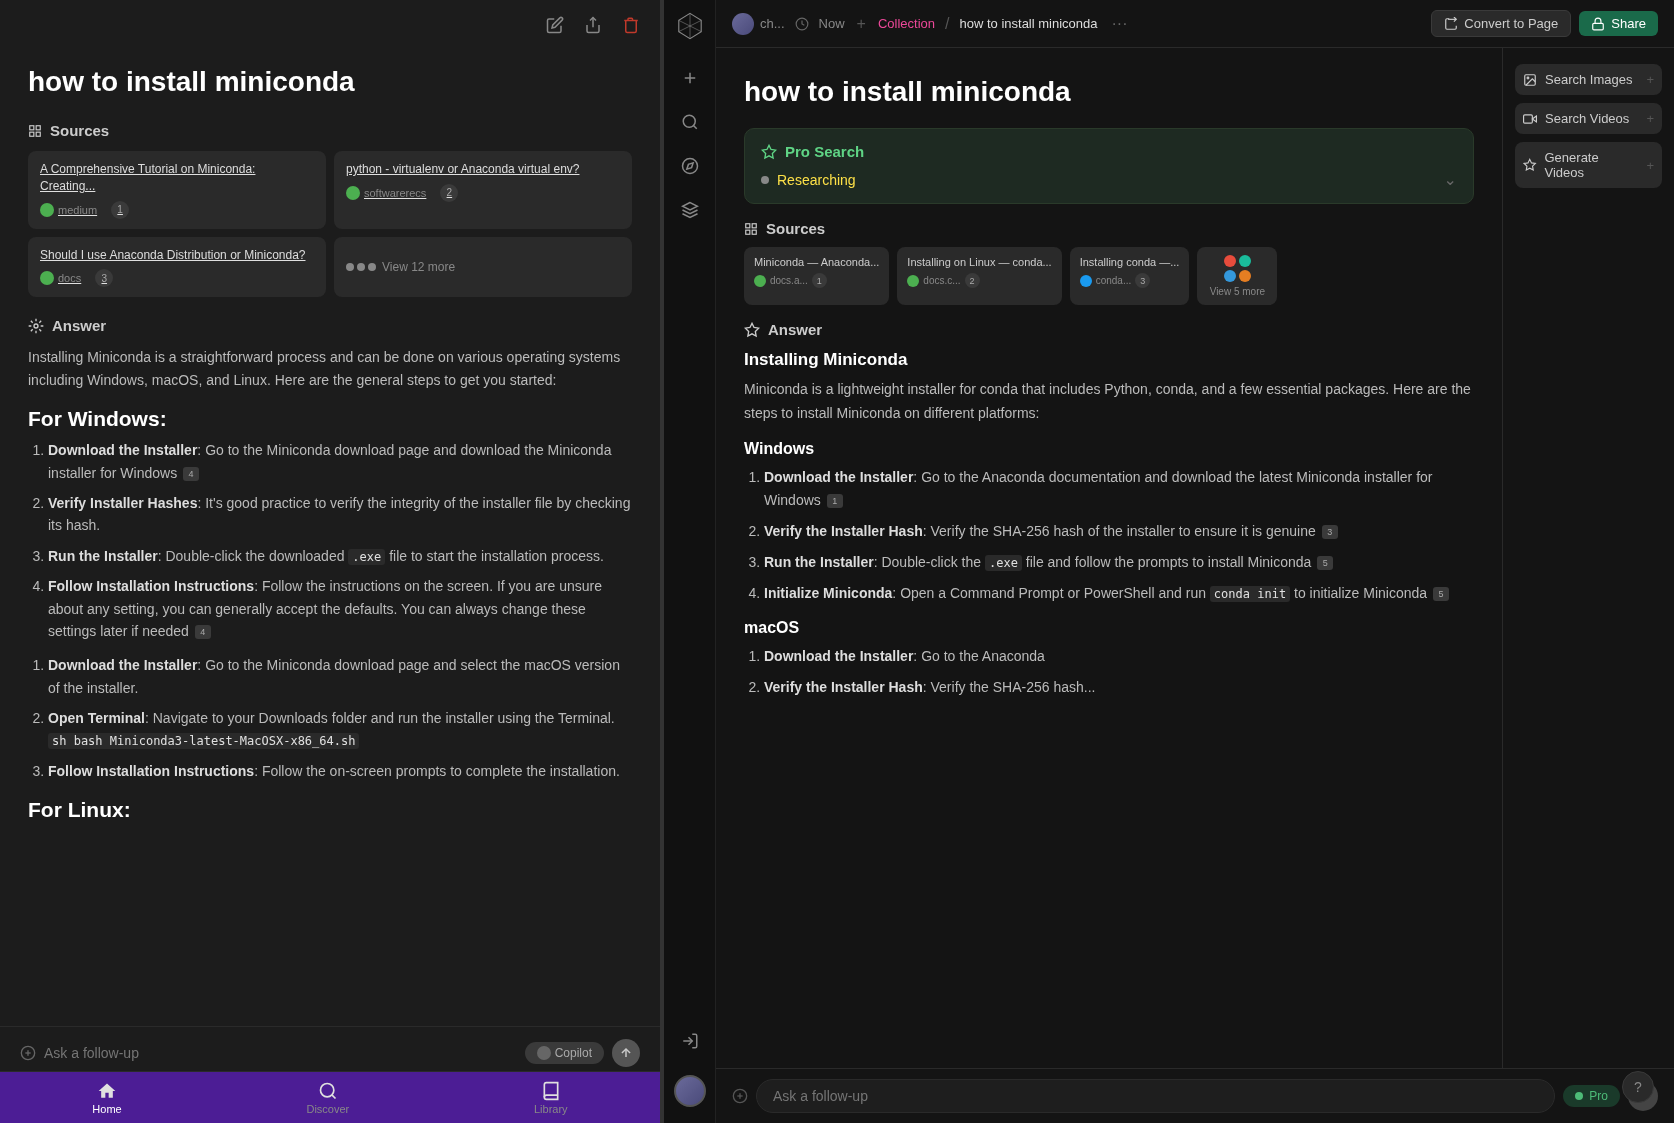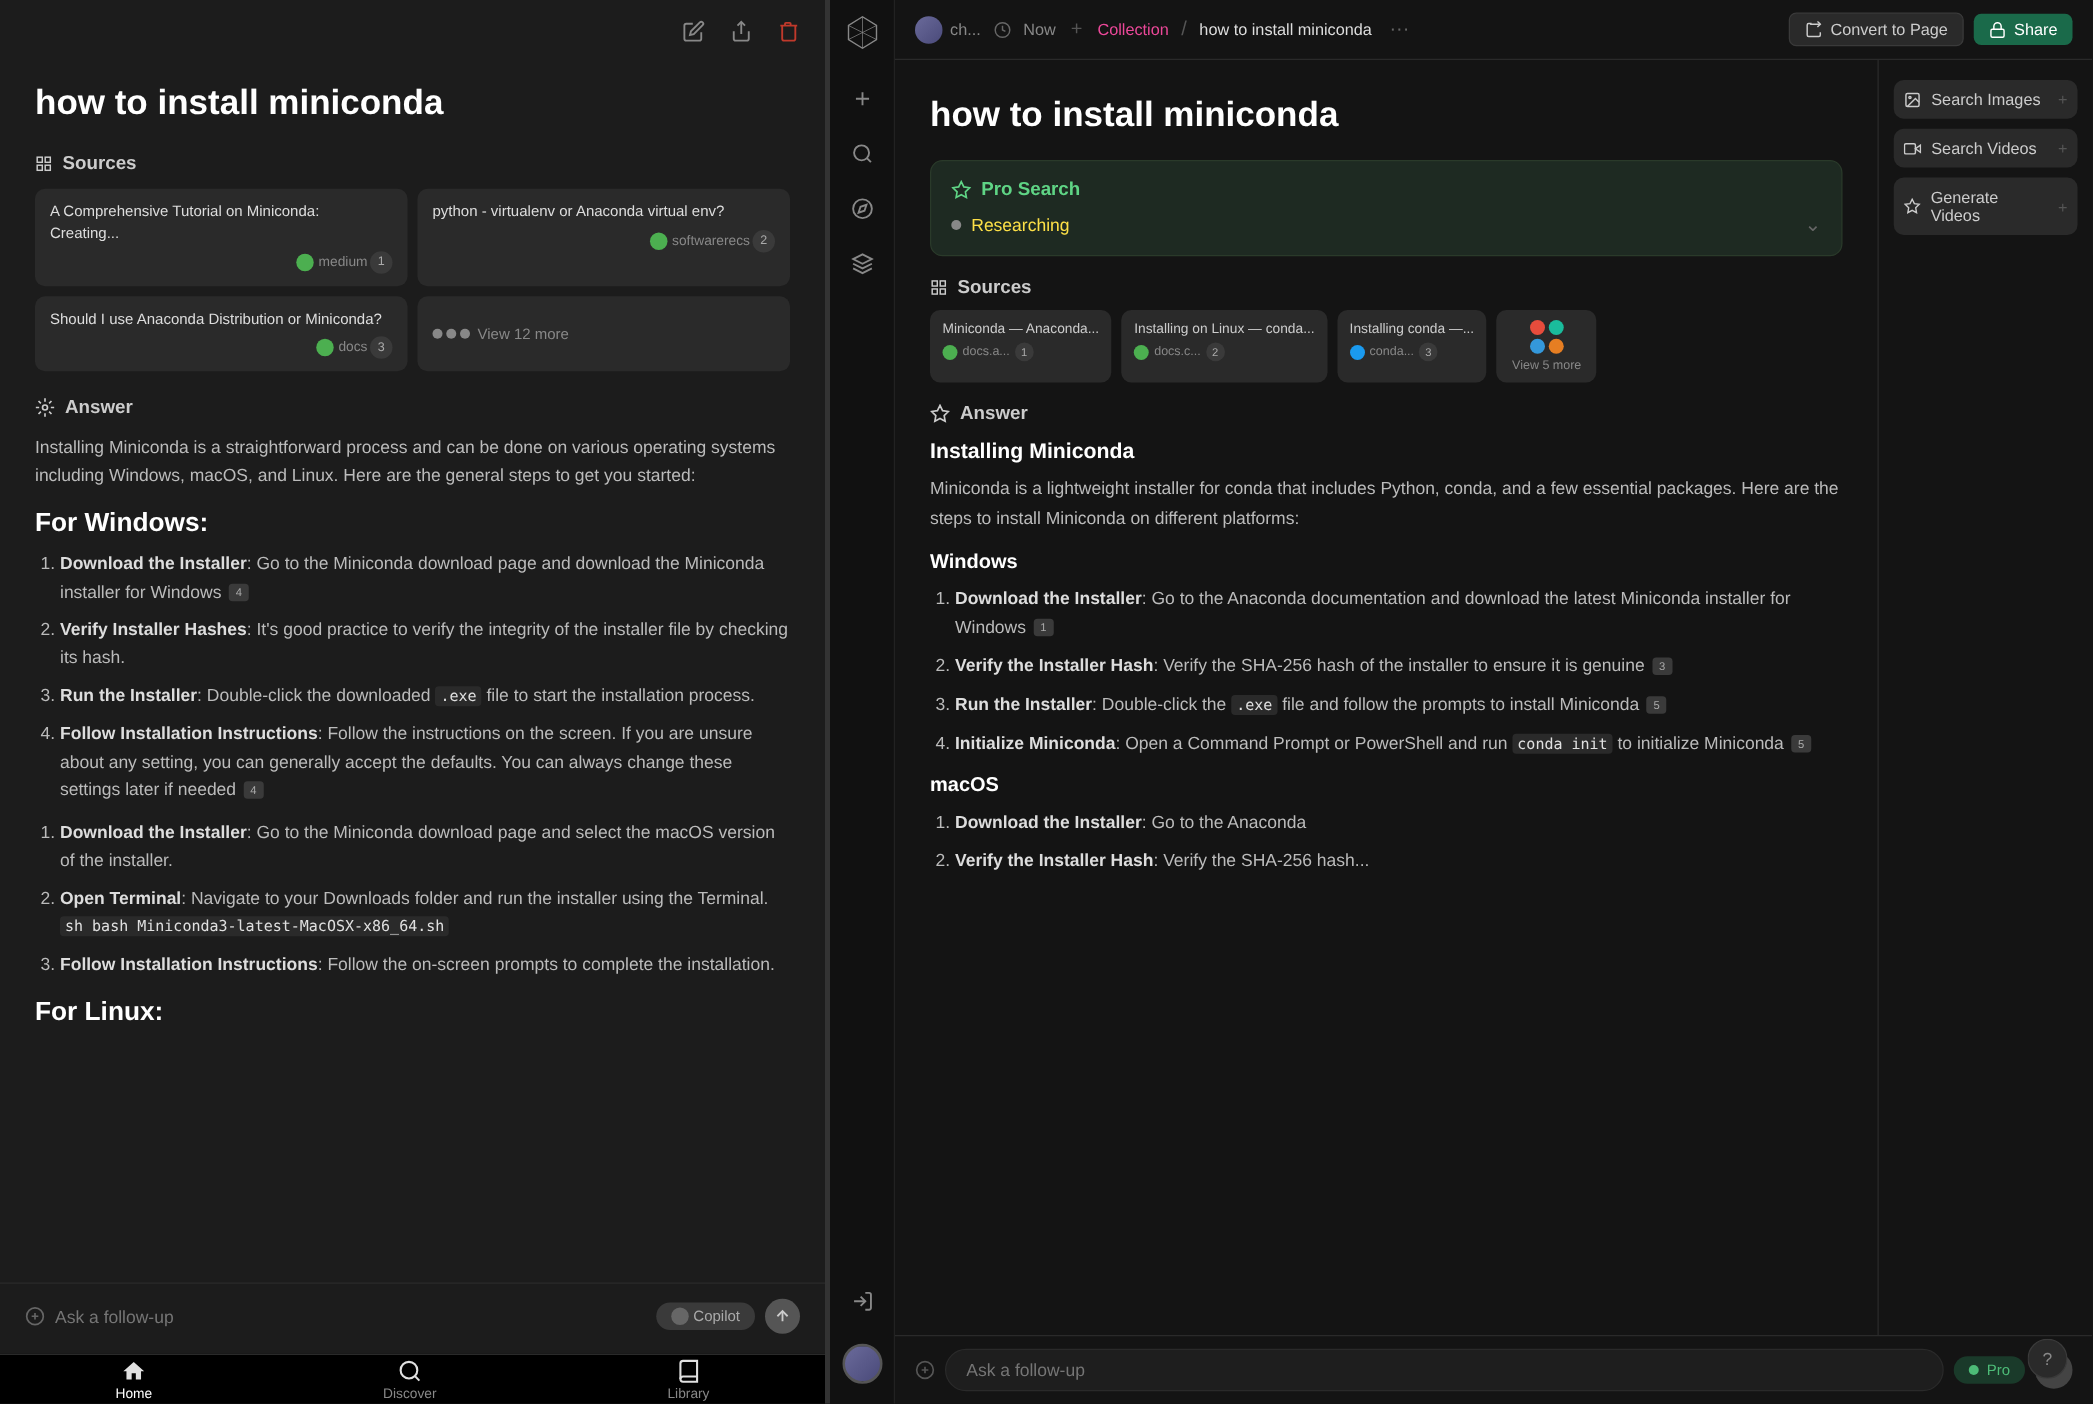--- a/index.html
+++ b/index.html
@@ -54,32 +54,33 @@
       display: grid;
       grid-template-columns: 1fr 1fr;
       gap: 8px;
       margin-bottom: 20px;
     }
     .source-card {
       background: #2a2a2a;
       border-radius: 8px;
       padding: 10px 12px;
       font-size: 12px;
+      text-decoration: underline;
     }
     .source-card-title {
       color: #ddd;
       font-size: 12px;
       margin-bottom: 6px;
       line-height: 1.4;
     }
     .source-card-footer {
       display: flex;
       align-items: center;
-      justify-content: flex-end;
-      gap: 2px;
+      justify-content: flex-start;
+      gap: 14px;
     }
     .source-icon {
       width: 14px; height: 14px;
       border-radius: 50%;
       background: #4CAF50;
       display: inline-block;
       flex-shrink: 0;
     }
     .source-domain {
       color: #888;
@@ -204,22 +205,22 @@
       border: none;
       border-radius: 50%;
       width: 28px; height: 28px;
       display: flex; align-items: center; justify-content: center;
       cursor: pointer;
       color: #ccc;
     }
     .bottom-nav {
       position: absolute;
       bottom: 0; left: 0; right: 0;
-      height: 40px;
-      background: #000000;
+      height: 52px;
+      background: #4c1d95;
       display: flex;
       align-items: center;
       justify-content: space-around;
       border-top: 1px solid #2a2a2a;
     }
     .nav-item {
       display: flex;
       flex-direction: column;
       align-items: center;
       gap: 2px;

